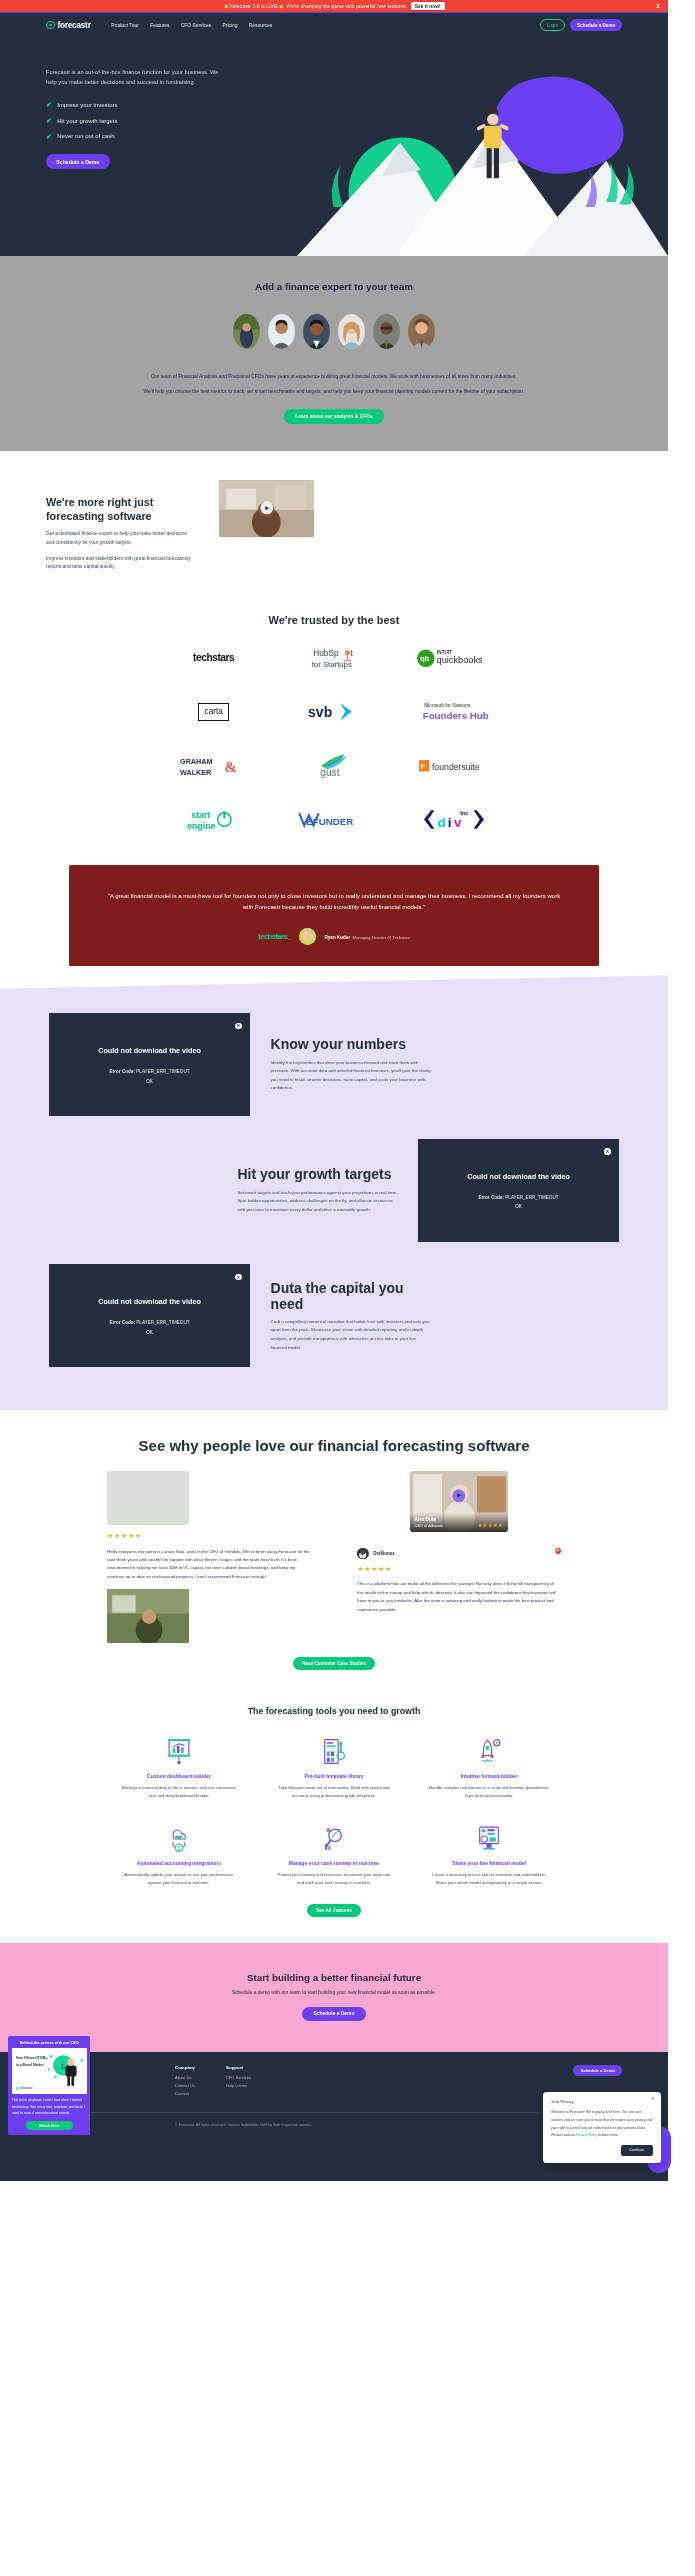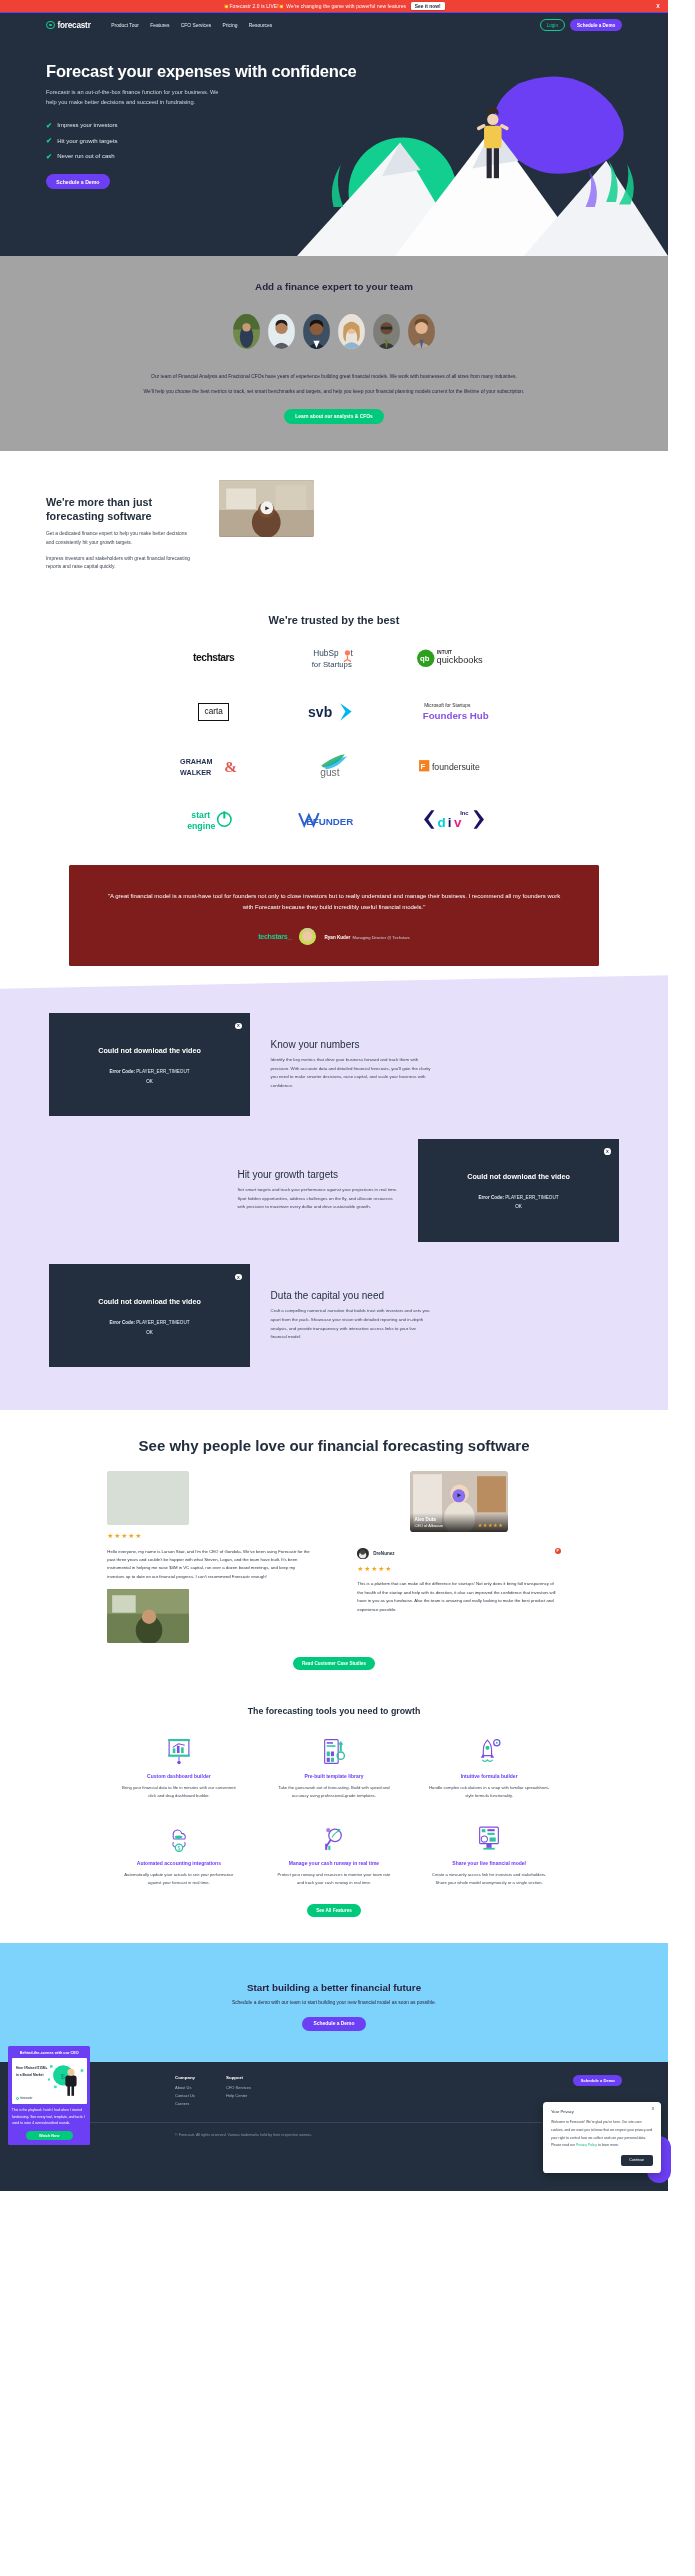--- a/index.html
+++ b/index.html
@@ -76,21 +76,21 @@
   .featsec:before{content:"";position:absolute;left:0;right:0;top:-13.4px;height:20.6px;background:#e6e0fa;clip-path:polygon(0 66%,100% 0,100% 100%,0 100%);}
   .featrow{display:flex;align-items:center;gap:20.6px;padding:11.3px 49px;position:relative;}
   .featrow.rev{flex-direction:row-reverse;}
   .errbox{width:201px;height:103px;background:#232f3e;position:relative;flex:none;display:flex;flex-direction:column;align-items:center;justify-content:center;}
   .errbox .x{position:absolute;top:9.3px;right:8.2px;width:6.7px;height:6.7px;border-radius:50%;background:#fff;color:#232f3e;font-size:4.1px;display:flex;align-items:center;justify-content:center;font-weight:700;}
   .errbox .t1{color:#fff;font-size:7.2px;font-weight:700;}
   .errbox .t2{color:#e7ebef;font-size:4.6px;margin-top:14px;}
   .errbox .t2 b{font-weight:700;}
   .errbox .ok{color:#fff;font-size:4.6px;margin-top:4.6px;}
   .featrow .txt{max-width:160px;}
-  .featrow .txt h3{font-size:10px;font-weight:400;color:#232f3e;}
+  .featrow .txt h3{font-size:14px;font-weight:700;color:#232f3e;}
   .featrow .txt p{margin-top:6.2px;font-size:4.4px;line-height:1.95;color:#3c4652;}
 
   
   .reviews{padding:27px 0 15.5px;text-align:center;}
   .reviews h2{font-size:15px;font-weight:600;color:#232f3e;}
   .revgrid{display:grid;grid-template-columns:1fr 1fr;max-width:474px;margin:17.5px auto 0;column-gap:26px;row-gap:5.2px;text-align:left;}
   .revcol{padding:0 10.3px;}
   .stars{color:#f5a623;font-size:6.7px;letter-spacing:1px;}
   .revtext{font-size:4.3px;line-height:1.95;color:#2b3442;margin-top:7.2px;}
   .vidcard{width:98px;height:61px;border-radius:3.6px;position:relative;overflow:hidden;background:#c4b9b0;margin:0 auto;}
@@ -108,21 +108,21 @@
   
   .tools{padding:20.6px 0 26px;text-align:center;}
   .tools h2{font-size:8.8px;font-weight:600;color:#232f3e;}
   .toolgrid{display:grid;grid-template-columns:repeat(3,1fr);max-width:453px;margin:19.6px auto 0;row-gap:23px;column-gap:12.4px;}
   .tool .ic{height:32px;display:flex;align-items:center;justify-content:center;}
   .tool h4{margin-top:5.2px;font-size:5px;font-weight:600;color:#6c3ff5;}
   .tool p{margin-top:5.2px;font-size:4.2px;line-height:1.85;color:#3c4652;padding:0 11.3px;}
   .btn-feat{display:inline-block;margin-top:17.5px;background:#00c97b;color:#fff;font-size:4.6px;font-weight:600;border-radius:11.3px;padding:4.1px 9.3px;}
 
   
-  .ctaband{background:#7dd3fc;padding:39px 0 31px;text-align:center;}
+  .ctaband{background:#f9a8d4;padding:29px 0 31px;text-align:center;}
   .ctaband h2{font-size:9.8px;font-weight:600;color:#2b2340;}
   .ctaband p{margin-top:7.2px;font-size:4.9px;color:#2b2340;}
   .btn-cta{display:inline-block;margin-top:11.3px;background:#6c3ff5;color:#fff;font-size:4.9px;font-weight:700;border-radius:11.3px;padding:4.6px 11.3px;}
 
   
   .footer{background:#232f3e;min-height:129px;padding:13.4px 46px 15.5px;position:relative;color:#cfd6de;}
   .fcols{display:flex;gap:31px;padding-left:129px;}
   .fcol h5{color:#fff;font-size:4.4px;font-weight:700;margin-bottom:4.6px;}
   .fcol a{display:block;color:#aeb8c4;font-size:4px;text-decoration:none;margin-bottom:3.1px;}
   .fdemo{position:absolute;right:46px;top:13.4px;background:#6c3ff5;color:#fff;font-size:4.1px;font-weight:700;border-radius:10.3px;padding:3.1px 7.2px;}
@@ -173,21 +173,20 @@
       <a>Pricing</a>
       <a>Resources</a>
     </div>
     <div class="navright">
       <span class="btn-login">Login</span>
       <span class="btn-demo">Schedule a Demo</span>
     </div>
   </div>
 
   <div class="hero">
-    <h1>Forecast your expenses with confidence</h1>
     <p class="sub">Forecastr is an out-of-the-box finance function for your business. We help you make better decisions and succeed in fundraising.</p>
     <div class="checks">
       <div>
           <span class="ck">✔</span>
           <span>Impress your investors</span>
         </div>
       <div>
           <span class="ck">✔</span>
           <span>Hit your growth targets</span>
         </div>
@@ -271,21 +270,21 @@
     </div>
     <div class="body">
       <p>Our team of Financial Analysts and Fractional CFOs have years of experience building great financial models. We work with businesses of all sizes from many industries.</p>
       <p>We'll help you choose the best metrics to track, set smart benchmarks and targets, and help you keep your financial planning models current for the lifetime of your subscription.</p>
     </div>
     <a class="btn-green">Learn about our analysts &amp; CFOs</a>
   </div>
 
   <div class="morethan">
     <div class="left">
-      <h2>We're more than just forecasting software</h2>
+      <h2>We're more right just forecasting software</h2>
       <p>Get a dedicated finance expert to help you make better decisions and consistently hit your growth targets.</p>
       <p>Impress investors and stakeholders with great financial forecasting reports and raise capital quickly.</p>
     </div>
     <div class="videobox">
       <svg viewBox="0 0 185 110" width="95" height="57">
           <rect width="185" height="110" fill="#b6a893"></rect>
           <rect x="0" y="0" width="185" height="58" fill="#cfc6b4"></rect>
           <rect x="14" y="16" width="58" height="40" fill="#e6e0d2"></rect>
           <rect x="110" y="10" width="60" height="48" fill="#d6cdbb"></rect>
           <ellipse cx="92" cy="82" rx="28" ry="30" fill="#6b4630"></ellipse>

